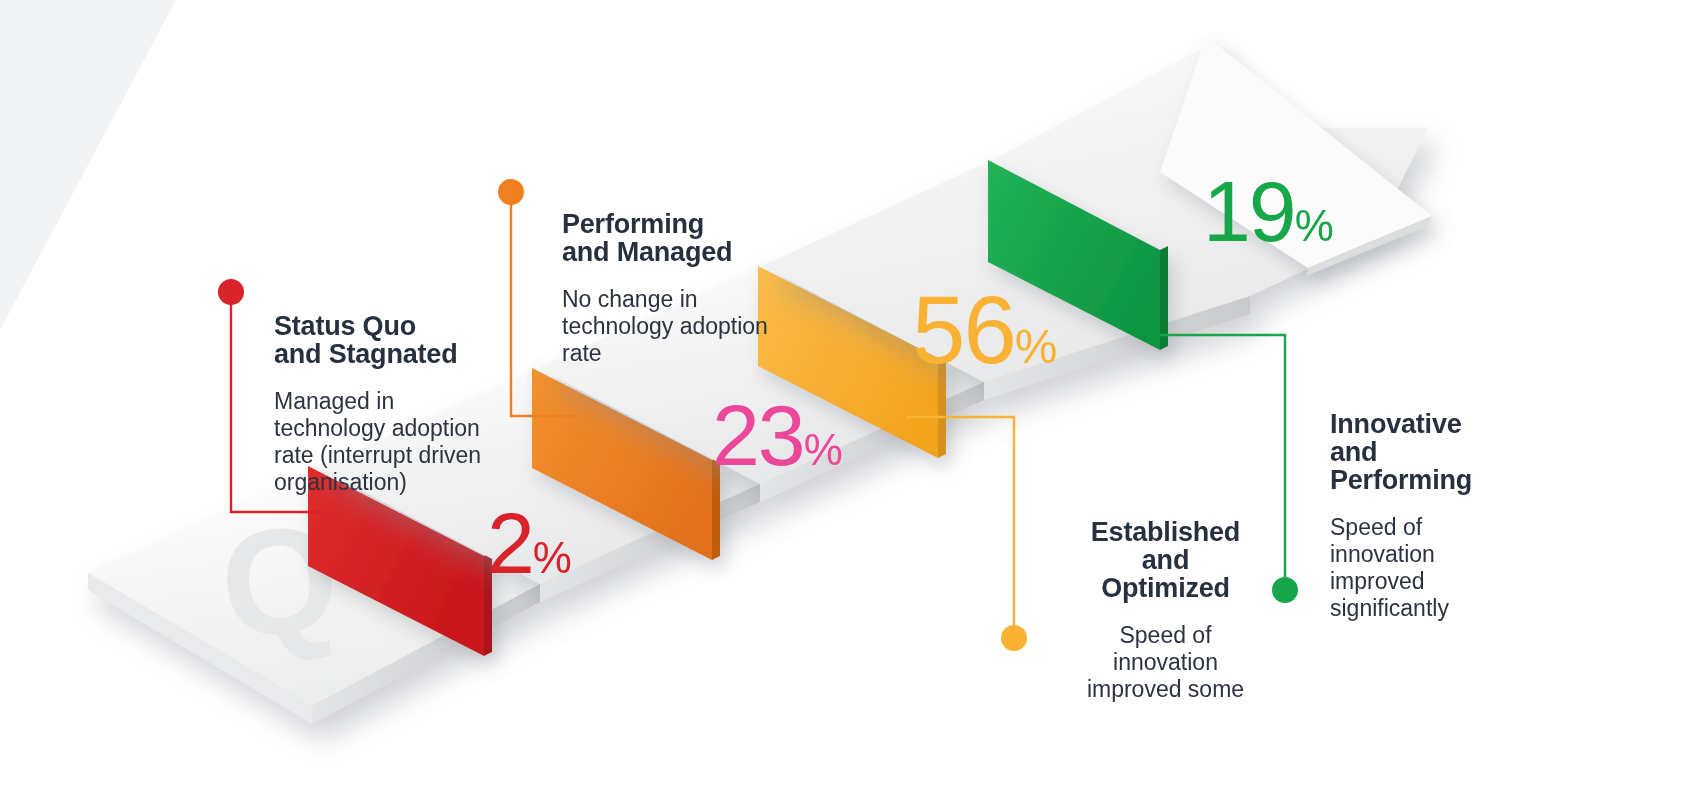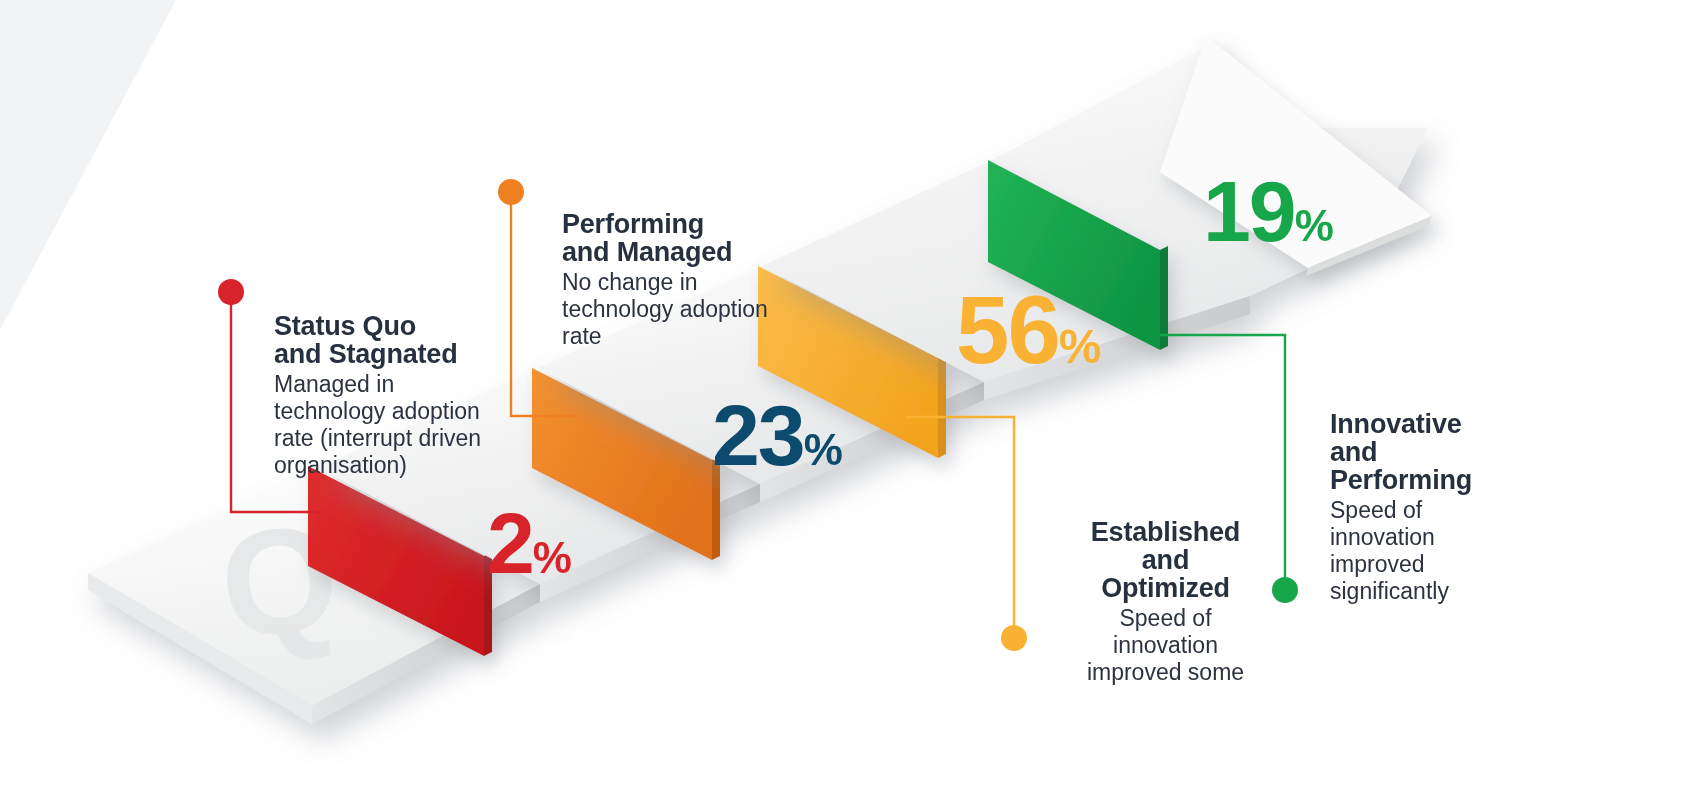--- a/index.html
+++ b/index.html
@@ -20,26 +20,26 @@
     line-height:28px;
     color:#26303f;
     letter-spacing:-0.2px;
     white-space:pre-line;
     margin-top:14px;
   }
   .lbl .desc{
     font-size:23px;
     line-height:27px;
     color:#2b3340;
-    margin-top:3px;
+    margin-top:20px;
     white-space:pre-line;
   }
   .pct{
     position:absolute;
-    font-weight:bold;
+    font-weight:normal;
     line-height:1;
     white-space:nowrap;
   }
   .pct .num{font-size:86px;letter-spacing:-2px;}
   .pct .sym{font-size:44px;letter-spacing:-1px;}
   .pct.big .num{font-size:96px;}
   .pct.big .sym{font-size:48px;}
 </style>
 </head>
 <body>
@@ -151,25 +151,25 @@
     <g stroke="#17a74a" stroke-width="2.4" fill="none">
       <path d="M1160,335 L1285,335 L1285,582"></path>
     </g>
     <circle cx="1285" cy="590" r="13" fill="#17a74a"></circle>
   </svg>
 
   <div class="pct" style="left:487px;top:500px;color:#d8232a;">
     <span class="num">2</span><span class="sym">%</span>
   </div>
 
-  <div class="pct" style="left:712px;top:392px;color:#0c4a6e;">
+  <div class="pct" style="left:712px;top:392px;color:#ec4899;">
     <span class="num">23</span><span class="sym">%</span>
   </div>
 
-  <div class="pct big" style="left:956px;top:282px;color:#f9b233;">
+  <div class="pct big" style="left:912px;top:282px;color:#f9b233;">
     <span class="num">56</span><span class="sym">%</span>
   </div>
 
   <div class="pct" style="left:1203px;top:168px;color:#17a74a;">
     <span class="num">19</span><span class="sym">%</span>
   </div>
 
   <div class="lbl" style="left:274px;top:298px;width:250px;">
     <div class="title">Status Quo
 and Stagnated</div>

